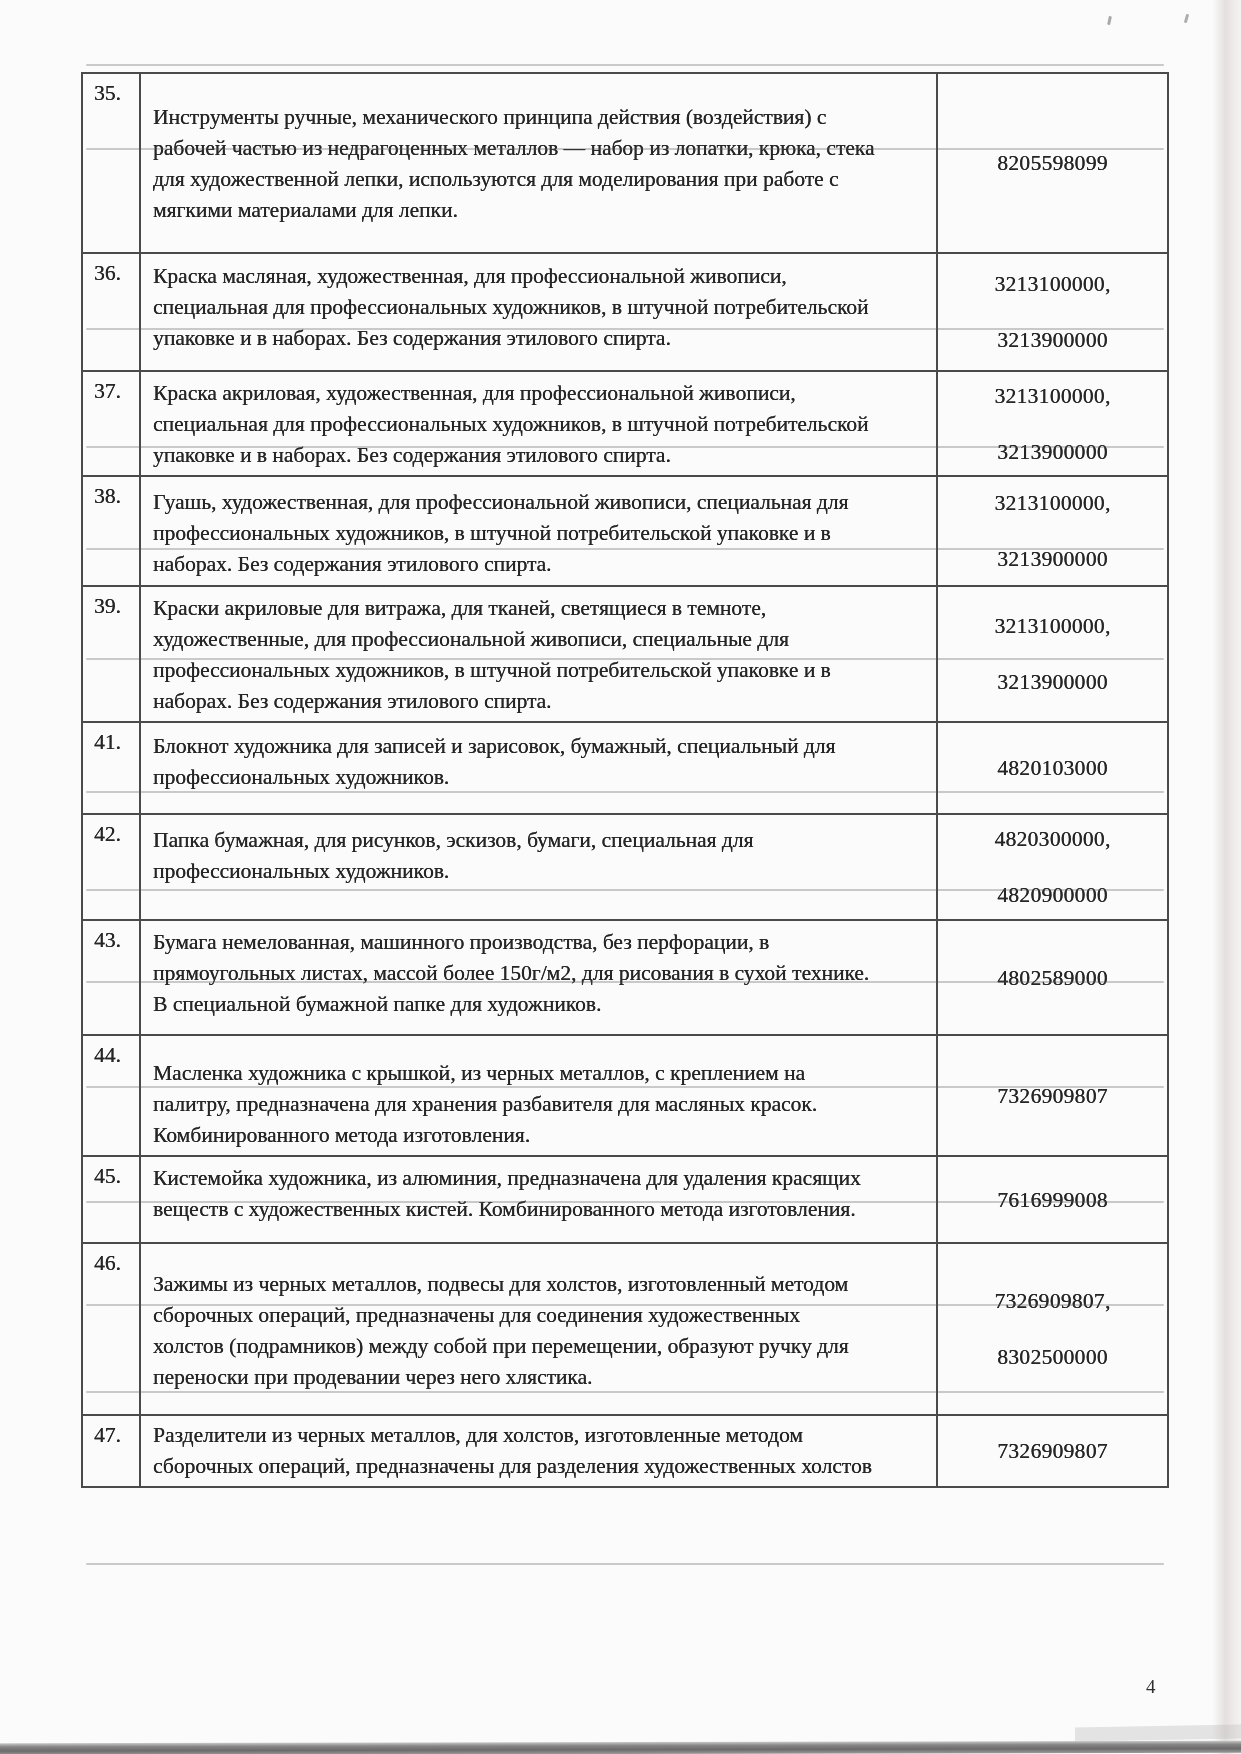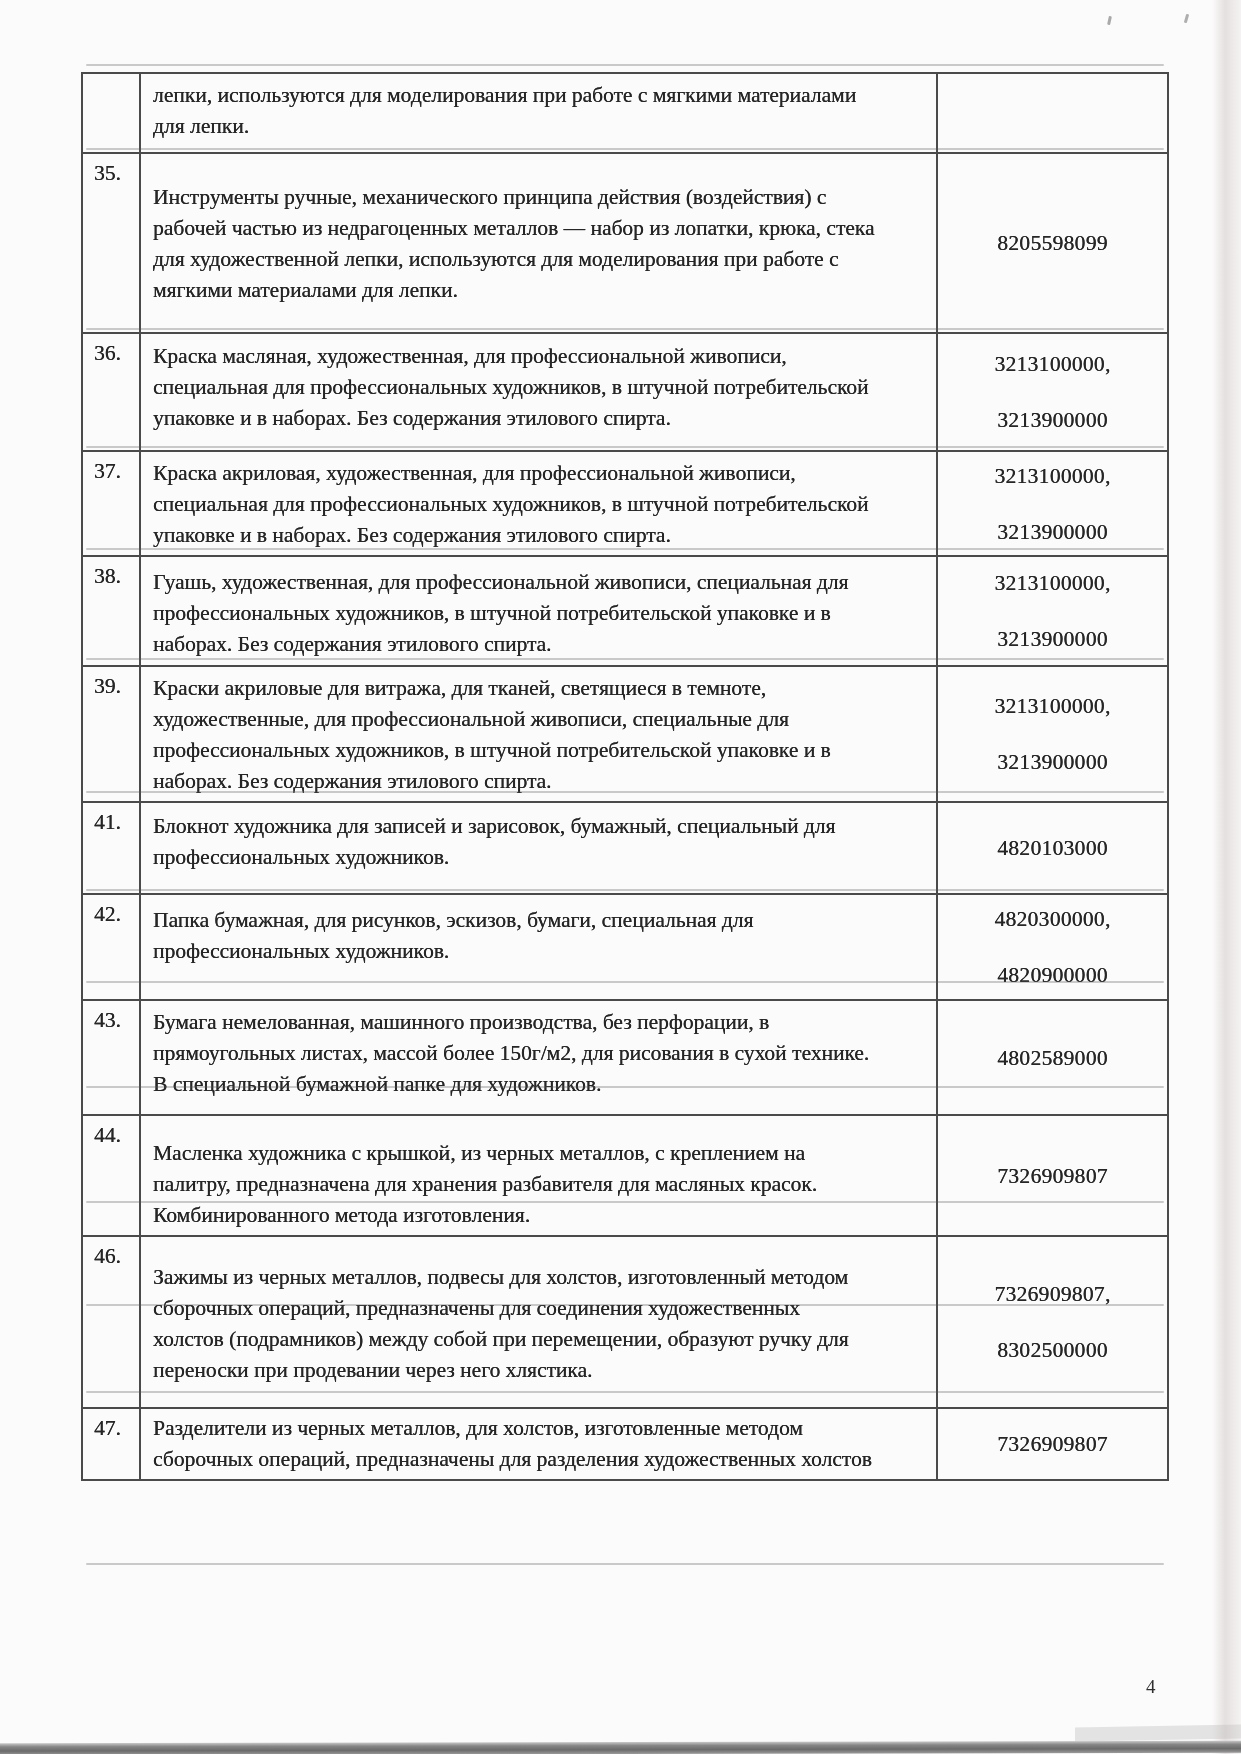--- a/index.html
+++ b/index.html
@@ -67,28 +67,20 @@
 </style>
 </head>
 <body>
 
 <div class="paper">
   <div class="speck s1"></div>
   <div class="speck s2"></div>
 
   <table class="goods">
     <tbody id="table-body">
-        <tr style="height: 80px;">
-          <td class="num"></td>
-          <td class="desc" style="padding-top: 6px;">лепки, используются для моделирования при работе с мягкими материалами
-для лепки.</td>
-          <td class="code">
-            <div class="codewrap"></div>
-          </td>
-        </tr>
         <tr style="height: 180px;">
           <td class="num">35.</td>
           <td class="desc" style="padding-top: 28px;">Инструменты ручные, механического принципа действия (воздействия) с
 рабочей частью из недрагоценных металлов — набор из лопатки, крюка, стека
 для художественной лепки, используются для моделирования при работе с
 мягкими материалами для лепки.</td>
           <td class="code">
             <div class="codewrap">
               <div>8205598099</div>
             </div>
@@ -176,20 +168,30 @@
           </td>
         </tr>
         <tr style="height: 103px; margin-top: 6px;">
           <td class="num">44.</td>
           <td class="desc" style="padding-top: 22px;">Масленка художника с крышкой, из черных металлов, с креплением на
 палитру, предназначена для хранения разбавителя для масляных красок.
 Комбинированного метода изготовления.</td>
           <td class="code">
             <div class="codewrap">
               <div>7326909807</div>
+            </div>
+          </td>
+        </tr>
+        <tr style="height: 87px;">
+          <td class="num">45.</td>
+          <td class="desc" style="padding-top: 6px;">Кистемойка художника, из алюминия, предназначена для удаления красящих
+веществ с художественных кистей. Комбинированного метода изготовления.</td>
+          <td class="code">
+            <div class="codewrap">
+              <div>7616999008</div>
             </div>
           </td>
         </tr>
         <tr style="height: 172px;">
           <td class="num">46.</td>
           <td class="desc" style="padding-top: 25px;">Зажимы из черных металлов, подвесы для холстов, изготовленный методом
 сборочных операций, предназначены для соединения художественных
 холстов (подрамников) между собой при перемещении, образуют ручку для
 переноски при продевании через него хлястика.</td>
           <td class="code">

